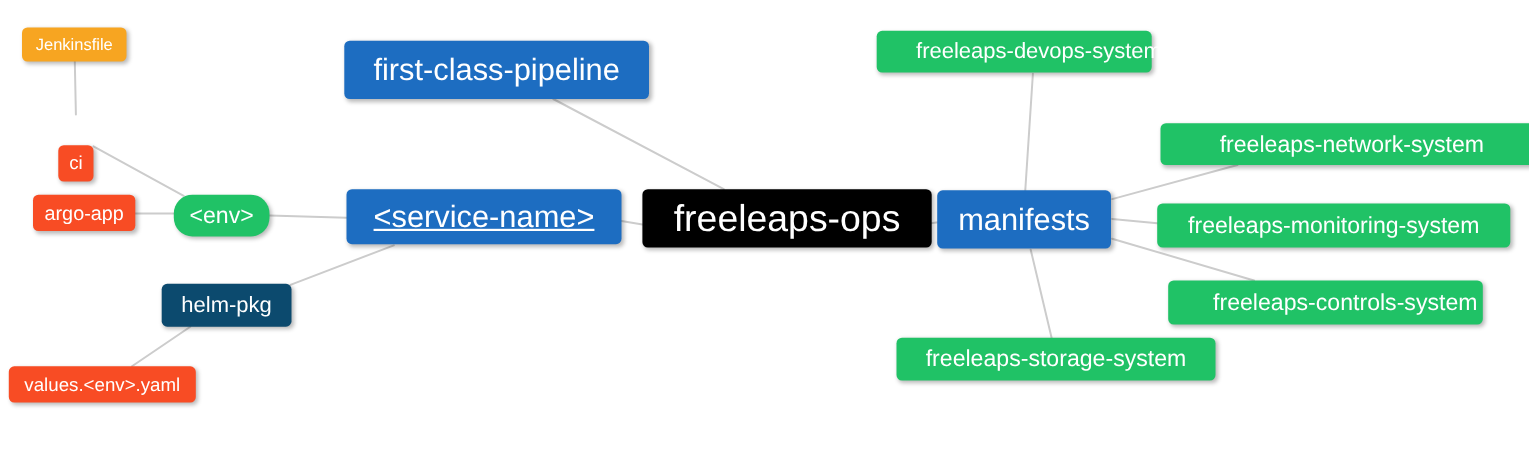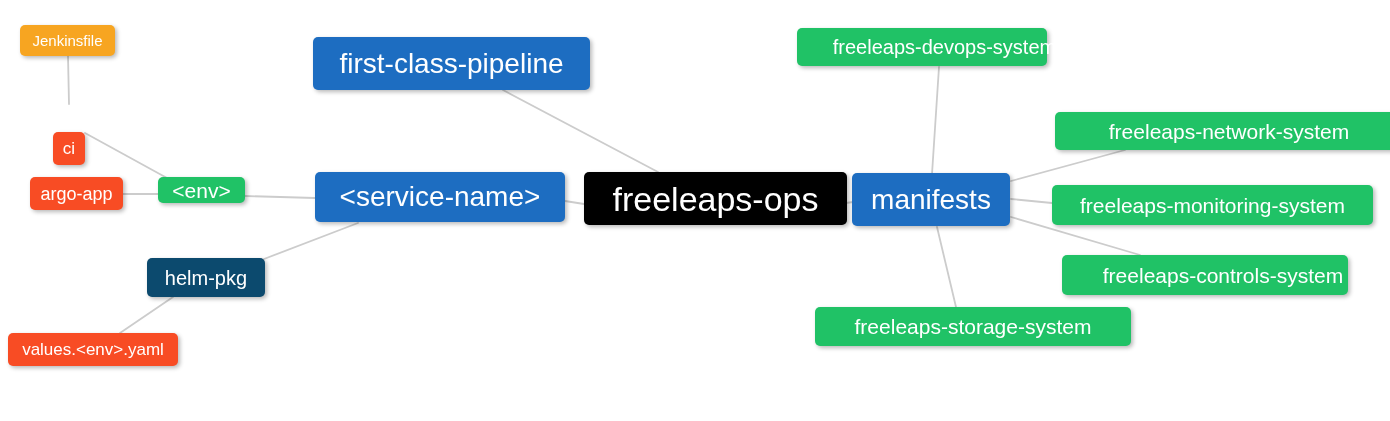--- a/index.html
+++ b/index.html
@@ -54,27 +54,27 @@
       <line x1="846" y1="203" x2="853" y2="202" stroke="#cccccc" stroke-width="1.8" stroke-linecap="round"></line>
       <line x1="932" y1="174" x2="939" y2="67" stroke="#cccccc" stroke-width="1.8" stroke-linecap="round"></line>
       <line x1="1011" y1="181" x2="1125" y2="150" stroke="#cccccc" stroke-width="1.8" stroke-linecap="round"></line>
       <line x1="1011" y1="199" x2="1052" y2="203" stroke="#cccccc" stroke-width="1.8" stroke-linecap="round"></line>
       <line x1="1011" y1="217" x2="1140" y2="255" stroke="#cccccc" stroke-width="1.8" stroke-linecap="round"></line>
       <line x1="937" y1="227" x2="956" y2="307" stroke="#cccccc" stroke-width="1.8" stroke-linecap="round"></line>
     </svg>
   <div id="nodes-layer">
       <div class="node" style="left: 584px; top: 172px; width: 263px; height: 53px; font-size: 34px; background: #000000;">freeleaps-ops</div>
       <div class="node" style="left: 313px; top: 37px; width: 277px; height: 53px; font-size: 28px; background: rgb(29, 109, 193);">first-class-pipeline</div>
-      <div class="node" style="left: 315px; top: 172px; width: 250px; height: 50px; font-size: 28px; background: rgb(29, 109, 193);">&lt;service-name&gt;</div>
+      <div class="node" style="left: 315px; top: 172px; width: 250px; height: 50px; font-size: 28px; background: rgb(29, 109, 193); text-decoration: underline;">&lt;service-name&gt;</div>
       <div class="node" style="left: 852px; top: 173px; width: 158px; height: 53px; font-size: 28px; background: rgb(29, 109, 193);">manifests</div>
-      <div class="node" style="left: 158px; top: 177px; width: 87px; height: 26px; font-size: 21px; background: rgb(32, 194, 102);">&lt;env&gt;</div>
+      <div class="node" style="left: 158px; top: 177px; width: 87px; height: 38px; font-size: 21px; background: rgb(32, 194, 102); border-radius: 17px;">&lt;env&gt;</div>
       <div class="node" style="left: 147px; top: 258px; width: 118px; height: 39px; font-size: 20px; background: #0c4a6e;">helm-pkg</div>
       <div class="node" style="left: 53px; top: 104px; width: 32px; height: 33px; font-size: 17px; background: rgb(248, 76, 36); margin-top: 28px;">ci</div>
       <div class="node" style="left: 30px; top: 177px; width: 93px; height: 33px; font-size: 18px; background: rgb(248, 76, 36);">argo-app</div>
       <div class="node" style="left: 20px; top: 25px; width: 95px; height: 31px; font-size: 15px; background: rgb(247, 165, 33);">Jenkinsfile</div>
       <div class="node" style="left: 8px; top: 333px; width: 170px; height: 33px; font-size: 17px; background: rgb(248, 76, 36);">values.&lt;env&gt;.yaml</div>
       <div class="node" style="left: 797px; top: 28px; width: 250px; height: 38px; font-size: 20px; background: rgb(32, 194, 102); padding-left: 45px;">freeleaps-devops-system</div>
       <div class="node" style="left: 1055px; top: 112px; width: 348px; height: 38px; font-size: 21px; background: rgb(32, 194, 102);">freeleaps-network-system</div>
       <div class="node" style="left: 1052px; top: 185px; width: 321px; height: 40px; font-size: 21px; background: rgb(32, 194, 102);">freeleaps-monitoring-system</div>
       <div class="node" style="left: 1062px; top: 255px; width: 286px; height: 40px; font-size: 21px; background: rgb(32, 194, 102); padding-left: 36px;">freeleaps-controls-system</div>
-      <div class="node" style="left: 815px; top: 307px; width: 316px; height: 39px; font-size: 21px; background: rgb(32, 194, 102);">freeleaps-storage-system</div>
+      <div class="node" style="left: 815px; top: 307px; width: 290px; height: 39px; font-size: 21px; background: rgb(32, 194, 102);">freeleaps-storage-system</div>
     </div>
 </div>
 
 </body></html>

